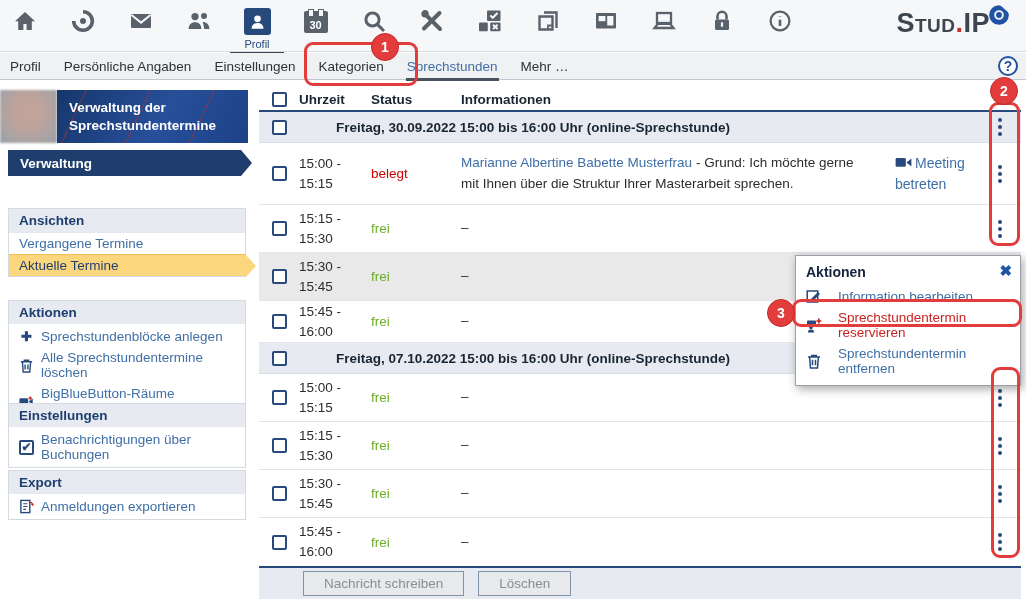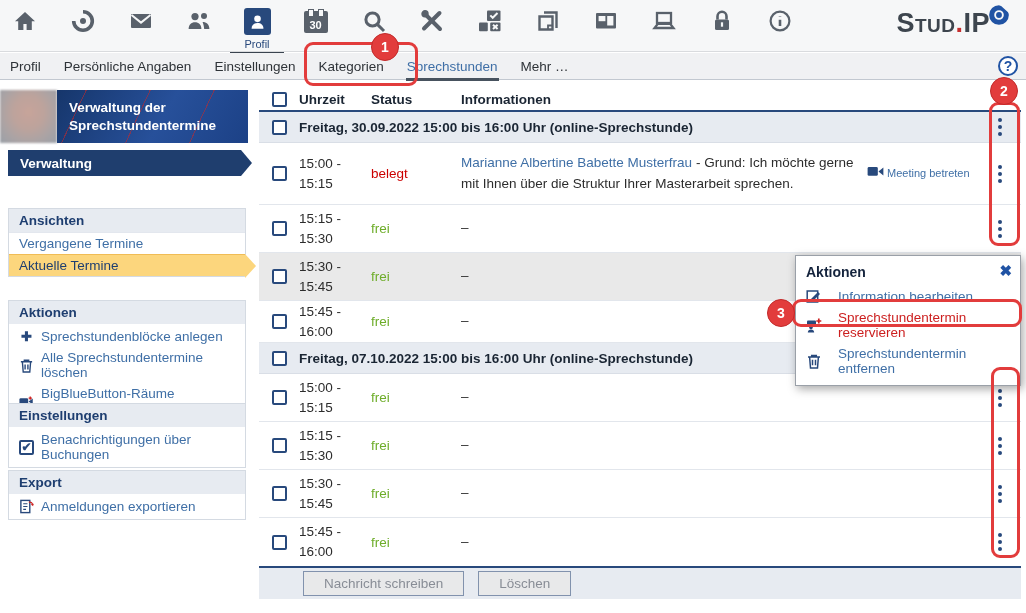--- a/index.html
+++ b/index.html
@@ -51,32 +51,32 @@
   .cb { display:inline-block; width:15px; height:15px; border:2px solid #28497c; border-radius:2px; background:#fff; cursor:pointer; flex:none; }
   .cb.checked { color:#28497c; font-size:12px; font-weight:bold; line-height:11px; text-align:center; }
   .icon14 svg { width:15px; height:15px; display:block; }
 
   
   .content { position:absolute; left:259px; top:88px; width:762px; }
   .trow { display:grid; grid-template-columns:40px 72px 90px 1fr 112px 42px; align-items:center; }
   .thead { border-bottom:2px solid #28497c; min-height:24px; }
   .thead .th { font-size:13.5px; font-weight:bold; color:#1a2533; }
   .cb-cell { display:flex; justify-content:center; align-items:center; }
-  .group-row { background:#e7ebf1; min-height:28px; grid-template-columns:40px 1fr 42px; border-bottom:1px solid #d9dee6; }
+  .group-row { background:#e7ebf1; min-height:28px; grid-template-columns:40px 1fr 42px; border-bottom:1px solid #d9dee6;gap:37px; }
   .group-row .gtitle { font-size:13.5px; font-weight:bold; color:#1a2533; }
   .data-row { min-height:48px; border-bottom:1px solid #e2e6ec; background:#fff; }
   .data-row.tall { min-height:62px; }
   .data-row.hl { background:#e9e9e9; }
   .time-cell { font-size:13.5px; color:#2c2c2c; line-height:1.45; width:58px; }
   .status { font-size:13.5px; }
   .status.red { color:#cc0000; }
   .status.green { color:#6ead2a; }
   .info-cell { font-size:13.5px; color:#2c2c2c; line-height:1.5; padding-right:6px; }
   .info-cell a, .link { color:#3f6fa6; text-decoration:none; cursor:pointer; }
-  .meet-cell { font-size:11px; color:#3f6fa6; line-height:1.45; cursor:pointer; }
+  .meet-cell { font-size:14px; color:#3f6fa6; line-height:1.45; cursor:pointer;margin-left:28px; }
   .meet-cell svg { width:17px; height:13px; vertical-align:-1px; margin-right:3px; }
   .kebab { width:100%; display:flex; flex-direction:column; align-items:center; gap:3px; cursor:pointer; padding:6px 0; background:none; border:none; }
   .kebab i { width:4px; height:4px; border-radius:50%; background:#28497c; }
   .tfoot { background:#e7ebf1; border-top:2px solid #28497c; height:33px; display:flex; align-items:center; gap:14px; padding-left:44px; }
   .btn { height:25px; padding:0 20px; background:#e8e9ea; border:1px solid #8192ad; color:#888d96; font-size:13.5px; font-family:inherit; cursor:pointer; }
 
   
   .popup { position:absolute; left:795px; top:255px; width:226px; background:#fff; border:1px solid #9aa0a8; box-shadow:2px 3px 9px rgba(0,0,0,.35); z-index:40; padding-bottom:6px; }
   .popup-title { font-size:14px; font-weight:bold; color:#14233c; padding:8px 10px 5px; }
   .popup-close { position:absolute; right:8px; top:6px; color:#2053a4; font-weight:bold; font-size:15px; cursor:pointer; }

